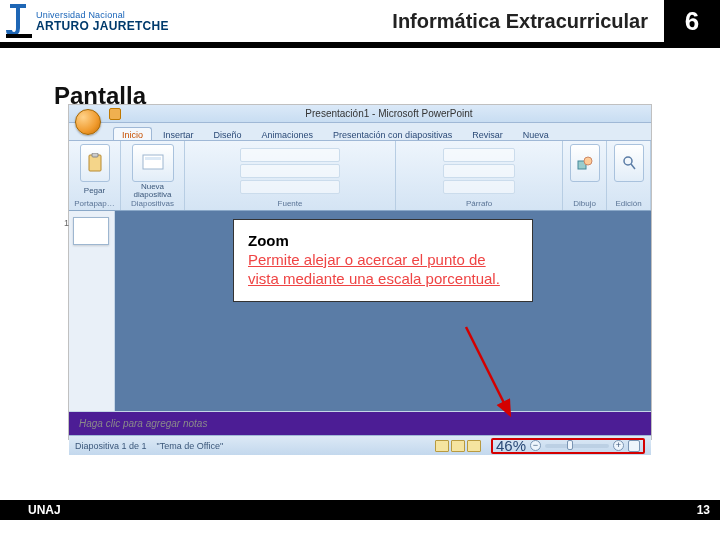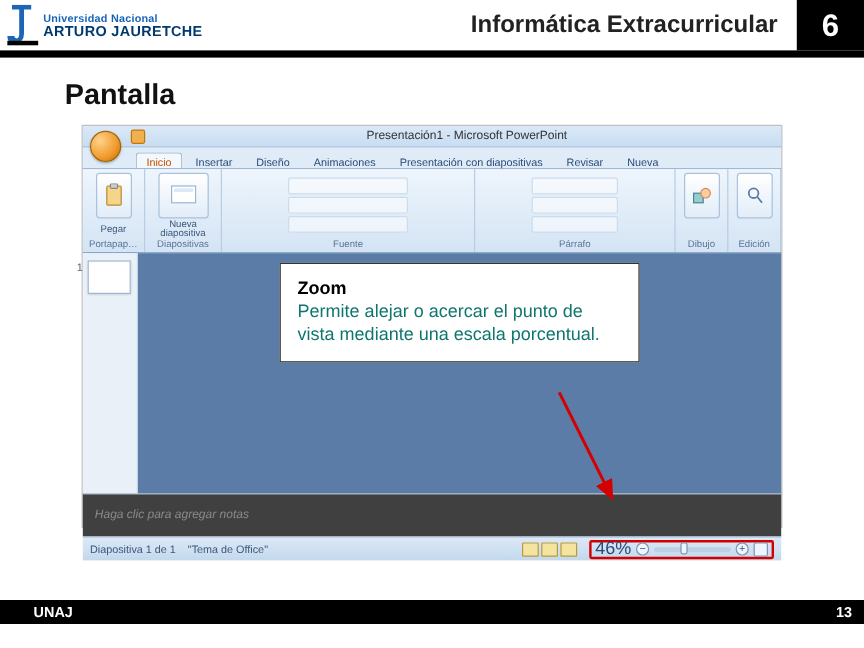--- a/index.html
+++ b/index.html
@@ -4,29 +4,29 @@
 <style>
   * { margin: 0; padding: 0; box-sizing: border-box; }
   body { width: 720px; height: 540px; font-family: Verdana, Arial, sans-serif; background: #fff; overflow: hidden; position: relative; }
 
   
   .header-bar { height: 42px; background: #fff; display: flex; align-items: center; }
   .logo { height: 42px; display: flex; align-items: center; padding-left: 6px; }
   .logo-j { width: 26px; height: 34px; margin-right: 4px; position: relative; }
   .logo-j svg { display: block; }
   .logo-text { display: flex; flex-direction: column; line-height: 1; }
-  .logo-text .t1 { font-size: 9px; color: #1763b8; font-weight: bold; letter-spacing: .2px; }
+  .logo-text .t1 { font-size: 9px; color: #1763b8; font-weight: normal; letter-spacing: .2px; }
   .logo-text .t2 { font-size: 12px; color: #003a6c; font-weight: 900; letter-spacing: .3px; text-align: center; }
   .header-title { margin-left: auto; padding-right: 16px; font-size: 20px; font-weight: bold; color: #222; }
   .page-number { width: 56px; height: 42px; background: #000; color: #fff; display: flex; align-items: center; justify-content: center; font-size: 26px; font-weight: bold; }
   .header-divider { height: 6px; background: #000; }
 
   
   .content { position: relative; height: 472px; }
-  .section-title { position: absolute; left: 54px; top: 18px; font-size: 24px; font-weight: bold; color: #111; }
+  .section-title { position: absolute; left: 54px; top: 34px; font-size: 24px; font-weight: bold; color: #111; }
 
   
   .shot { position: absolute; left: 68px; top: 56px; width: 584px; height: 336px; border: 1px solid #c0c0c0; background: #e6eef7; font-family: "Segoe UI", Tahoma, sans-serif; }
 
   .win-title { height: 18px; background: linear-gradient(#dbe9f8,#c8ddf2); border-bottom: 1px solid #9fb8d6; display: flex; align-items: center; font-size: 10px; color: #333; }
   .office-btn { width: 26px; height: 26px; border-radius: 50%; background: radial-gradient(circle at 30% 30%, #ffd28a, #f09b2e 60%, #c46a00); position: absolute; left: 6px; top: 4px; z-index: 5; border: 1px solid #a36500; box-shadow: 0 1px 2px rgba(0,0,0,.3); }
   .win-title .doc-icon { width: 12px; height: 12px; margin-left: 40px; background: #f0b050; border: 1px solid #c07800; border-radius: 2px; margin-right: 6px; }
   .win-title .ttext { flex: 1; text-align: center; }
 
   .ribbon-tabs { height: 18px; background: #dfebf7; border-bottom: 1px solid #9fb8d6; display: flex; align-items: flex-end; font-size: 9px; color: #2b4a77; padding-left: 44px; gap: 2px; }
@@ -43,25 +43,25 @@
   .mini.sm { width: 72px; }
 
   .workspace { display: flex; height: 200px; }
   .thumb-col { width: 46px; background: #e9f0f8; border-right: 1px solid #c5d6e8; padding: 6px 4px; }
   .thumb { width: 36px; height: 28px; background: #fff; border: 1px solid #9db6d0; box-shadow: 0 1px 2px rgba(0,0,0,.15); position: relative; }
   .thumb::before { content: "1"; position: absolute; left: -10px; top: 0; font-size: 9px; color: #666; }
   .slide-area { flex: 1; background: #5a7ca6; display: flex; align-items: flex-start; justify-content: center; padding-top: 8px; position: relative; }
 
   .callout { width: 300px; background: #fff; border: 1px solid #333; padding: 12px 14px; font-family: Verdana, sans-serif; position: relative; z-index: 2; }
   .callout .ctitle { font-size: 15px; font-weight: bold; color: #000; margin-bottom: 2px; }
-  .callout .cbody { font-size: 15px; color: #0f766e; line-height: 1.25; }
+  .callout .cbody { font-size: 15px; color: #ef4444; line-height: 1.25; text-decoration: underline; }
 
   .arrow { position: absolute; left: 345px; top: 112px; z-index: 3; }
 
-  .notes { height: 36px; background: #404040; border-top: 1px solid #c5d6e8; color: #8a8a8a; font-size: 10px; display: flex; align-items: center; padding-left: 10px; font-style: italic; }
+  .notes { height: 24px; background: #4c1d95; border-top: 1px solid #c5d6e8; color: #8a8a8a; font-size: 10px; display: flex; align-items: center; padding-left: 10px; font-style: italic; }
 
   .status { height: 20px; background: linear-gradient(#dce9f6,#c3d8ed); border-top: 1px solid #9fb8d6; display: flex; align-items: center; font-size: 9px; color: #3b577a; padding: 0 6px; gap: 10px; }
   .status .spacer { flex: 1; }
   .view-btns { display: flex; gap: 2px; }
   .view-btn { width: 14px; height: 12px; background: #f5e4a0; border: 1px solid #b89a40; border-radius: 1px; }
 
   .zoom-box { display: flex; align-items: center; gap: 4px; border: 2px solid #d40000; padding: 0 3px; height: 16px; border-radius: 2px; }
   .zoom-pct { font-size: 15px; color: #2b4a77; }
   .zoom-btn { width: 11px; height: 11px; border: 1px solid #7a95b4; border-radius: 50%; background: #eef5fc; display: flex; align-items: center; justify-content: center; font-size: 9px; color: #3b577a; line-height: 1; }
   .zoom-track { width: 64px; height: 4px; background: #bcd0e4; border-radius: 2px; position: relative; }

